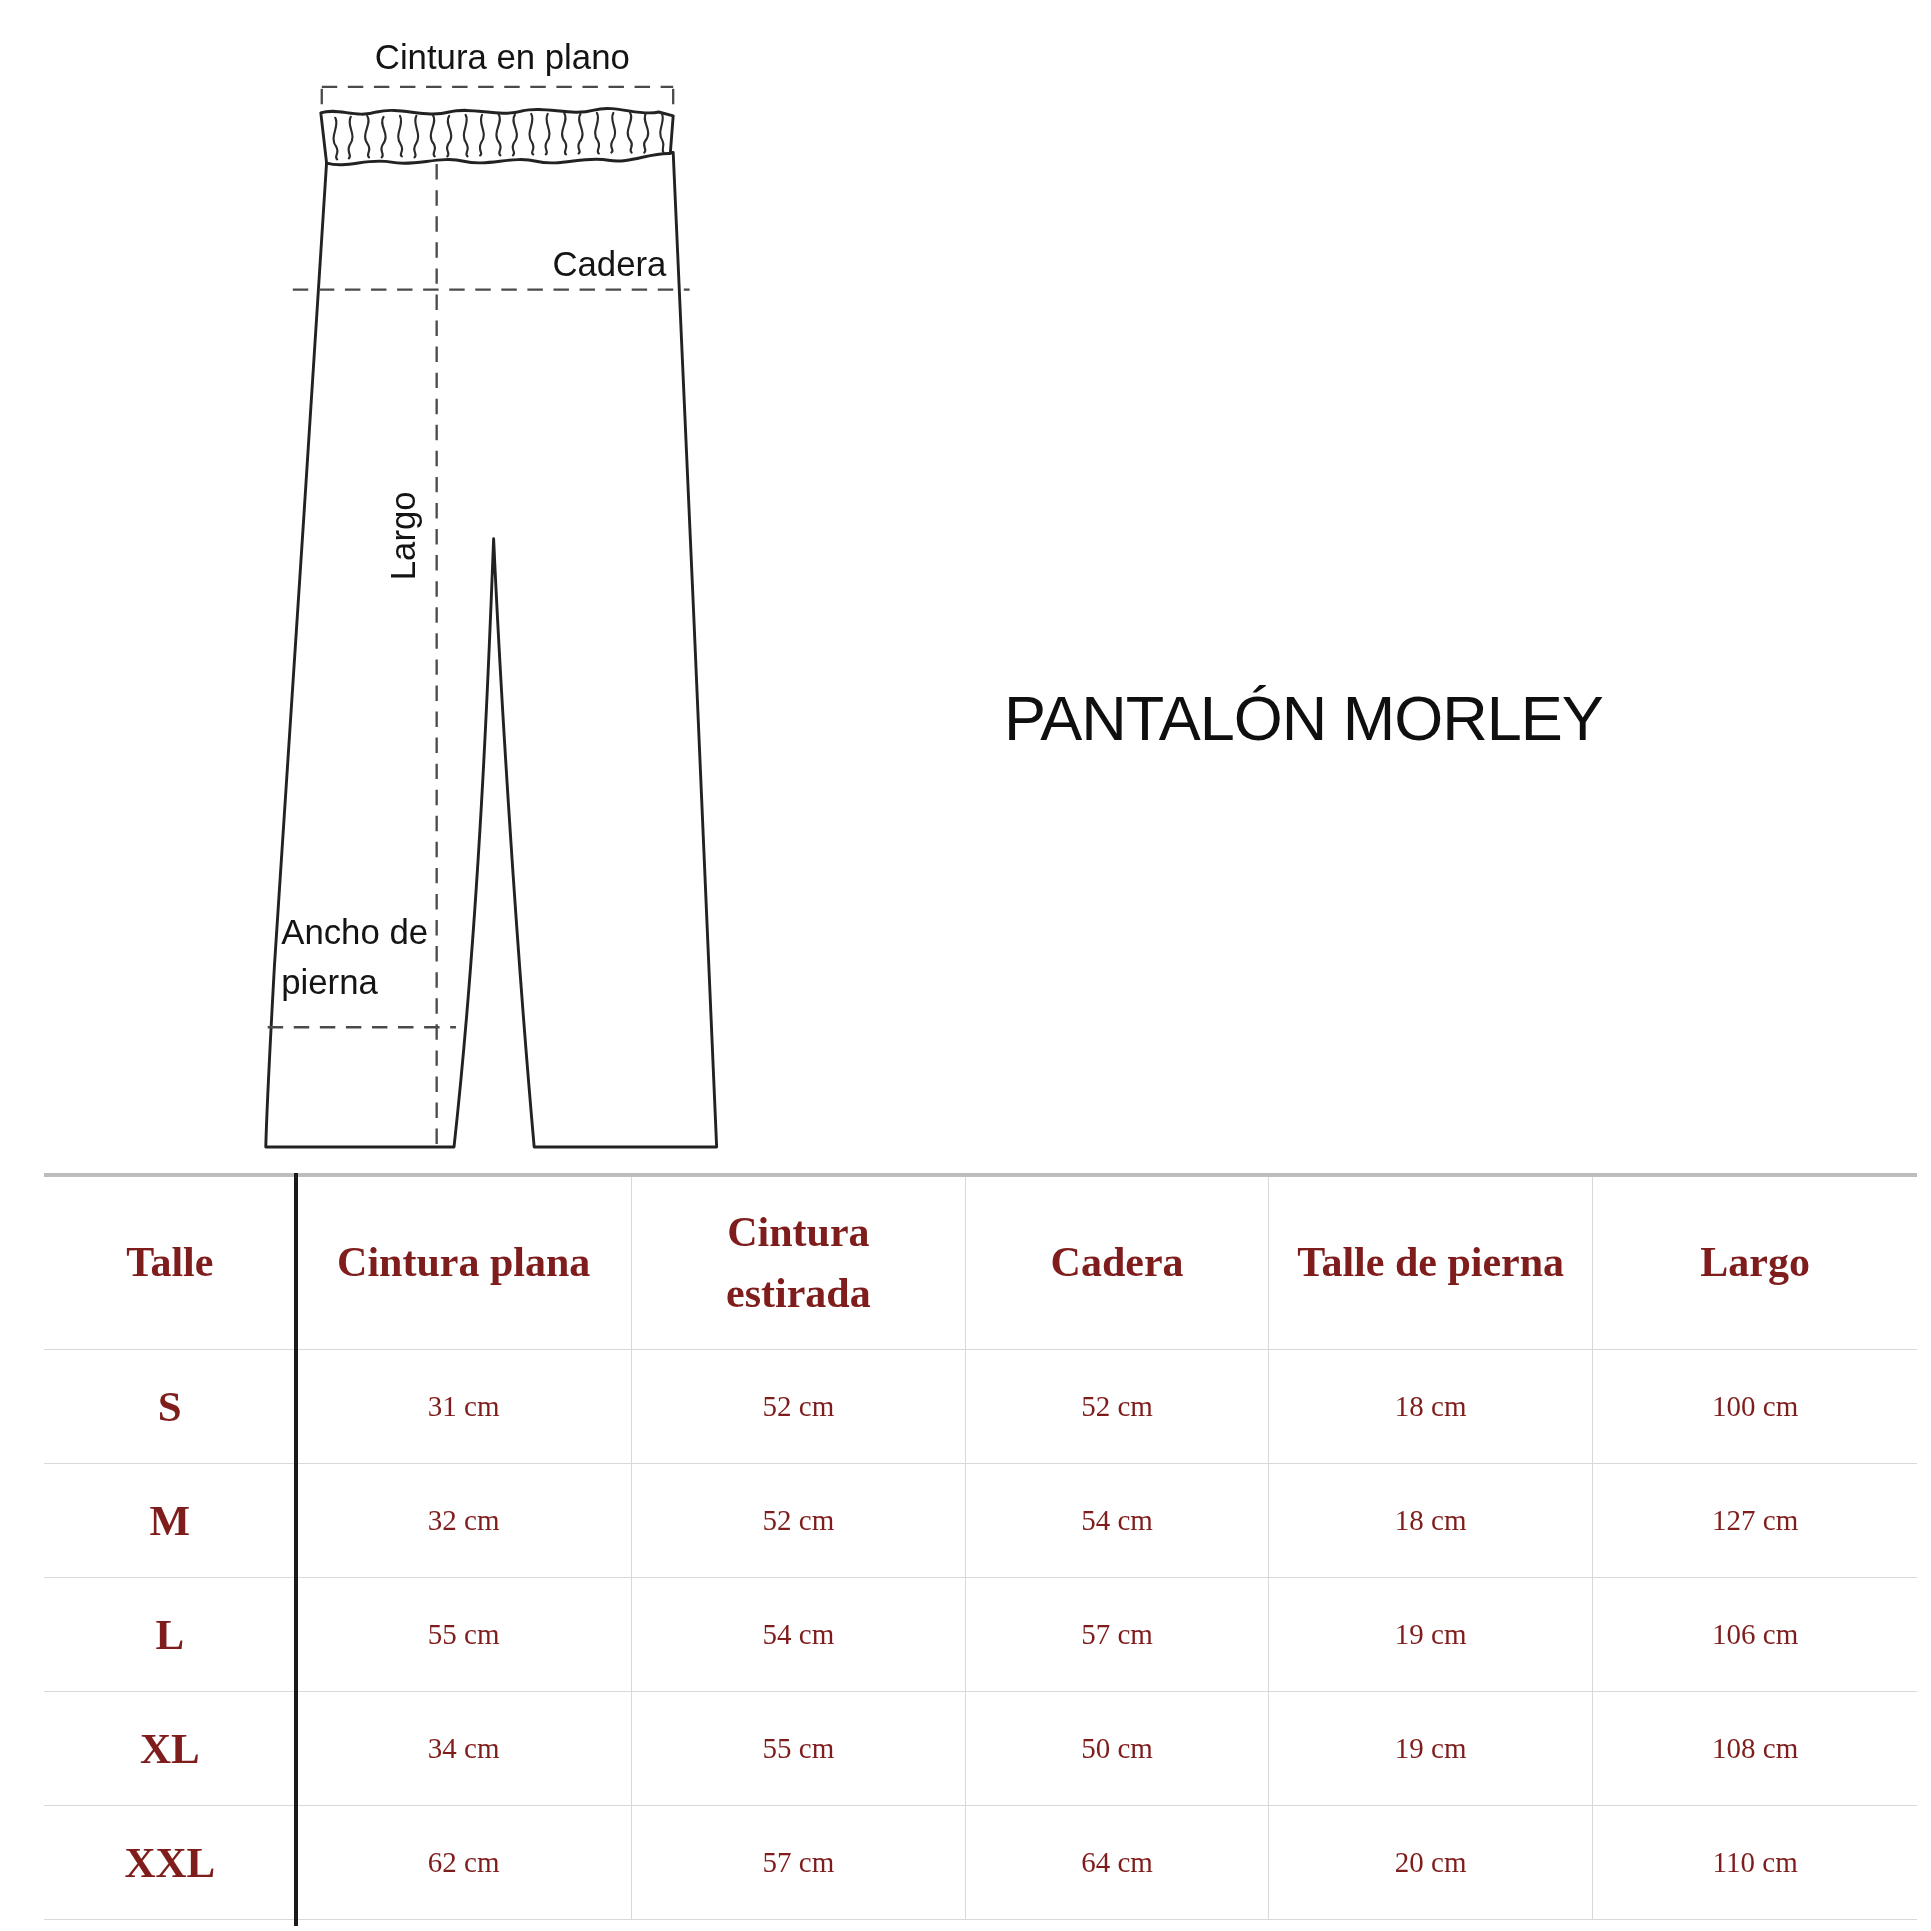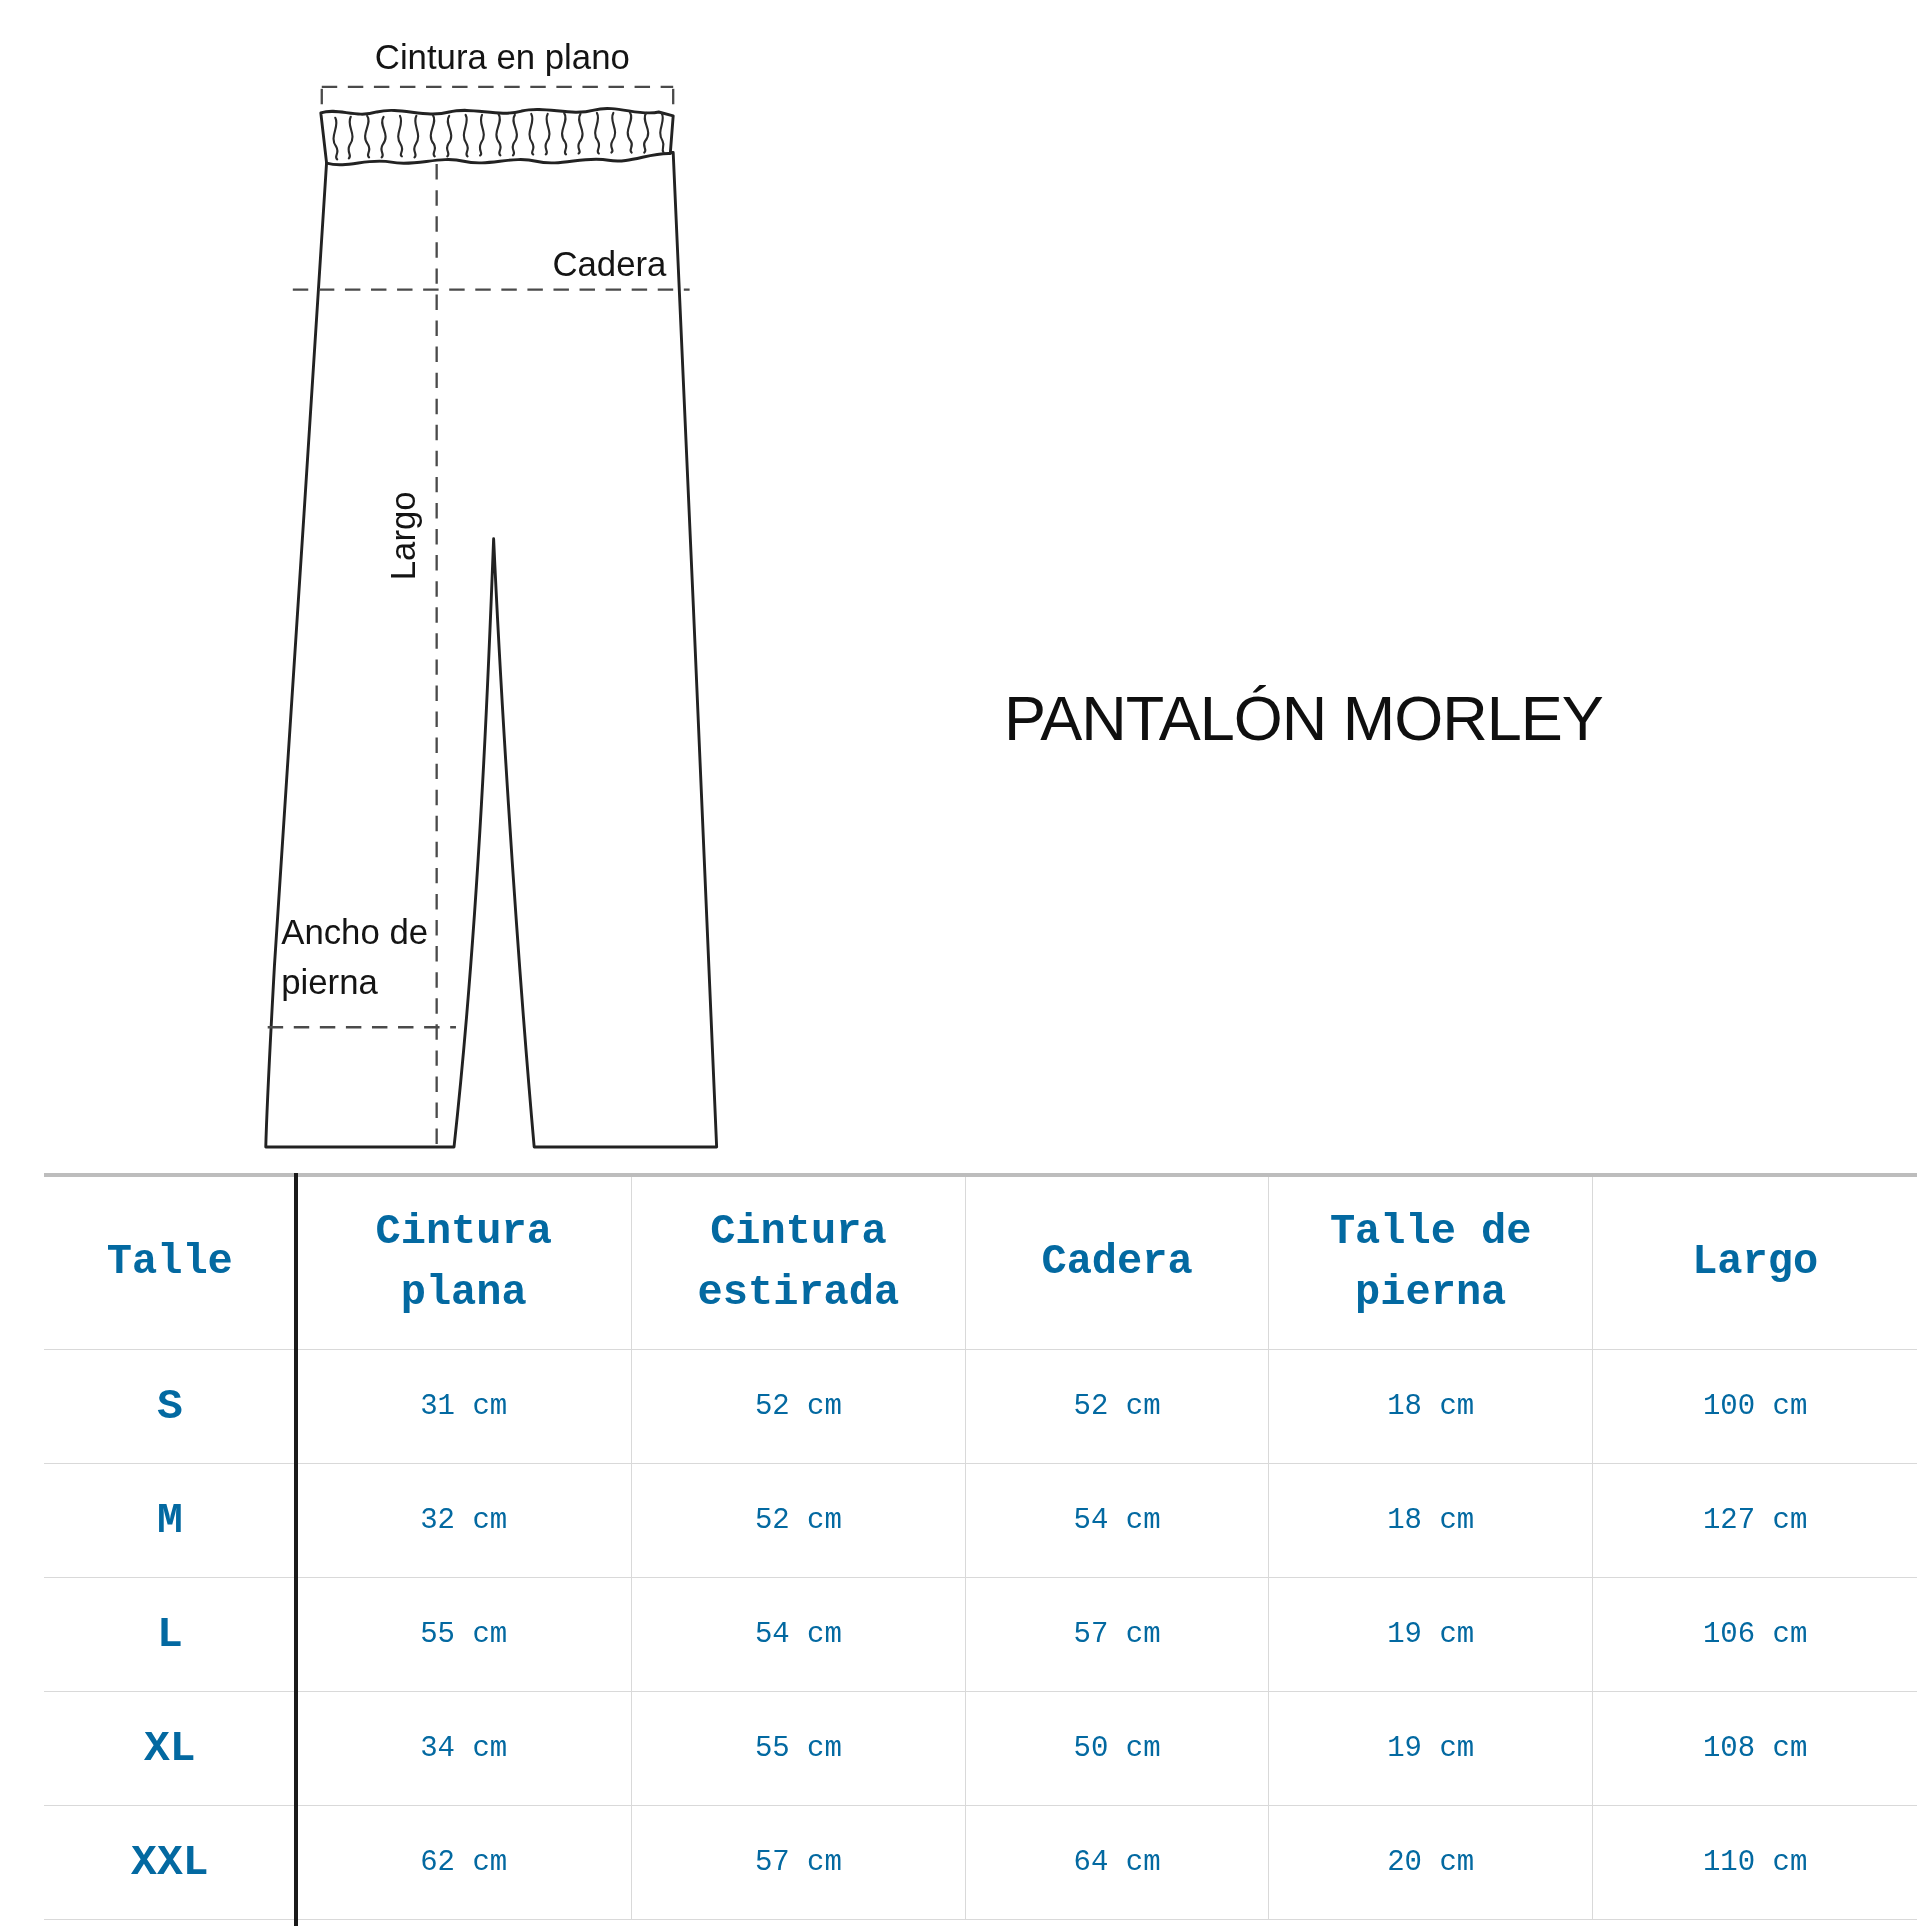--- a/index.html
+++ b/index.html
@@ -44,22 +44,22 @@
     position: absolute;
     left: 44px; top: 1173px;
     width: 1873px;
   }
   table#size-table {
     width: 100%;
     border-collapse: collapse;
     table-layout: fixed;
     border-top: 4.8px solid #bdbdbd;
     border-bottom: 1.9px solid #d9d9d9;
-    font-family: Liberation Mono, monospace;
-    color: #0369a1;
+    font-family: Liberation Serif, serif;
+    color: #7f1d1d;
   }
   #size-table th, #size-table td {
     text-align: center;
     vertical-align: middle;
     padding: 0 27px;
     border-top: 1.9px solid #d9d9d9;
     overflow: hidden;
   }
   #size-table thead th { border-top: none; }
   #size-table th + th, #size-table td + td { border-left: 1.9px solid #d9d9d9; }

